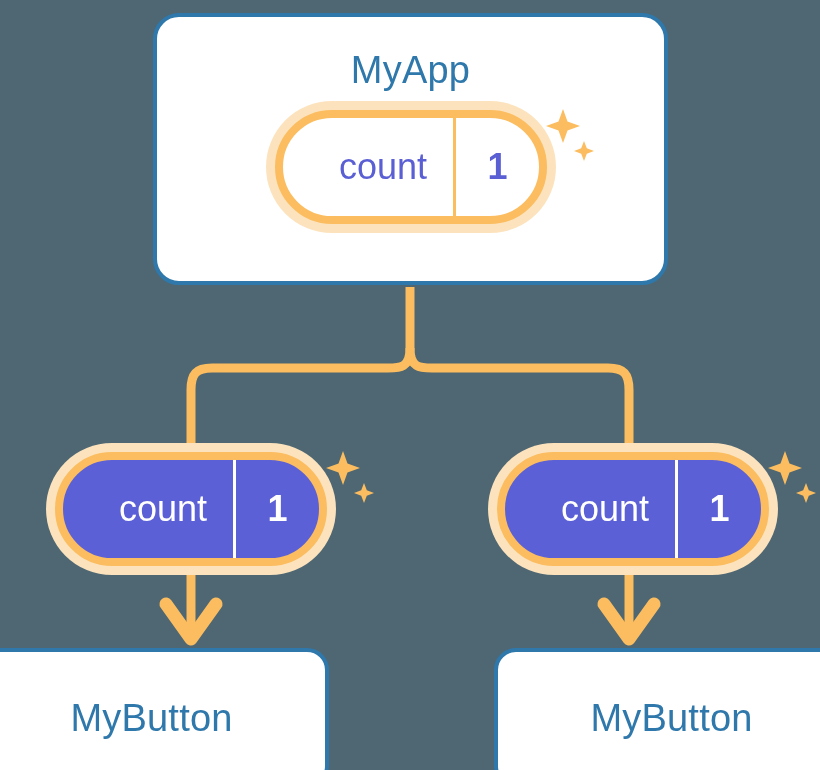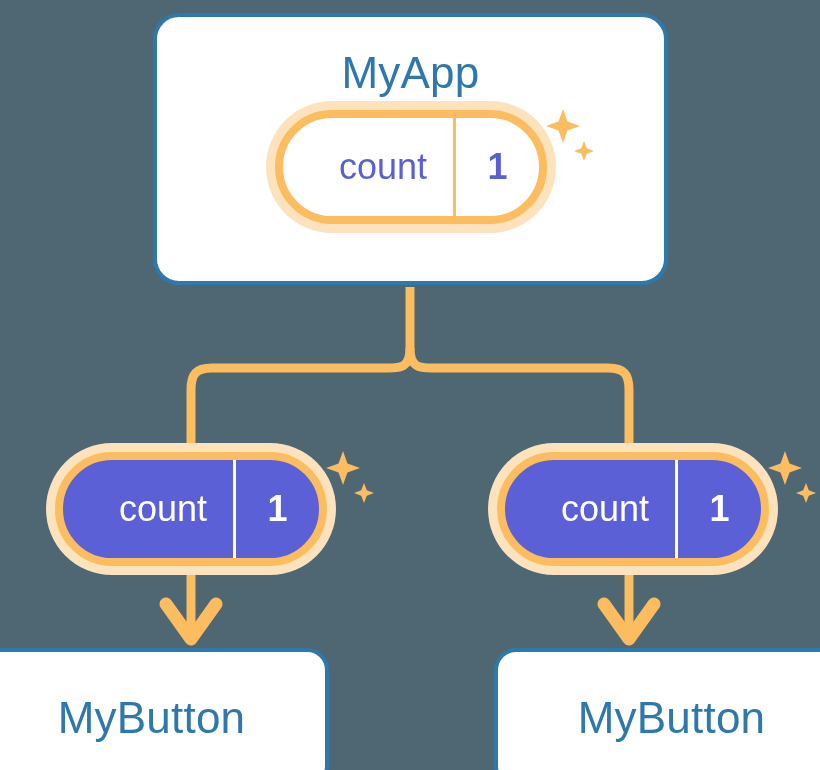--- a/index.html
+++ b/index.html
@@ -36,21 +36,21 @@
     border: 4px solid #2f78ab;
     border-radius: 22px;
     box-sizing: border-box;
     display: flex;
     align-items: center;
     justify-content: center;
     flex-direction: column;
   }
   .card-title {
     color: #2f78ab;
-    font-size: 44px;
+    font-size: 38px;
     font-weight: 500;
     letter-spacing: 0.2px;
     line-height: 1;
     white-space: nowrap;
   }
 
   #card-myapp {
     left: 153px;
     top: 13px;
     width: 515px;

